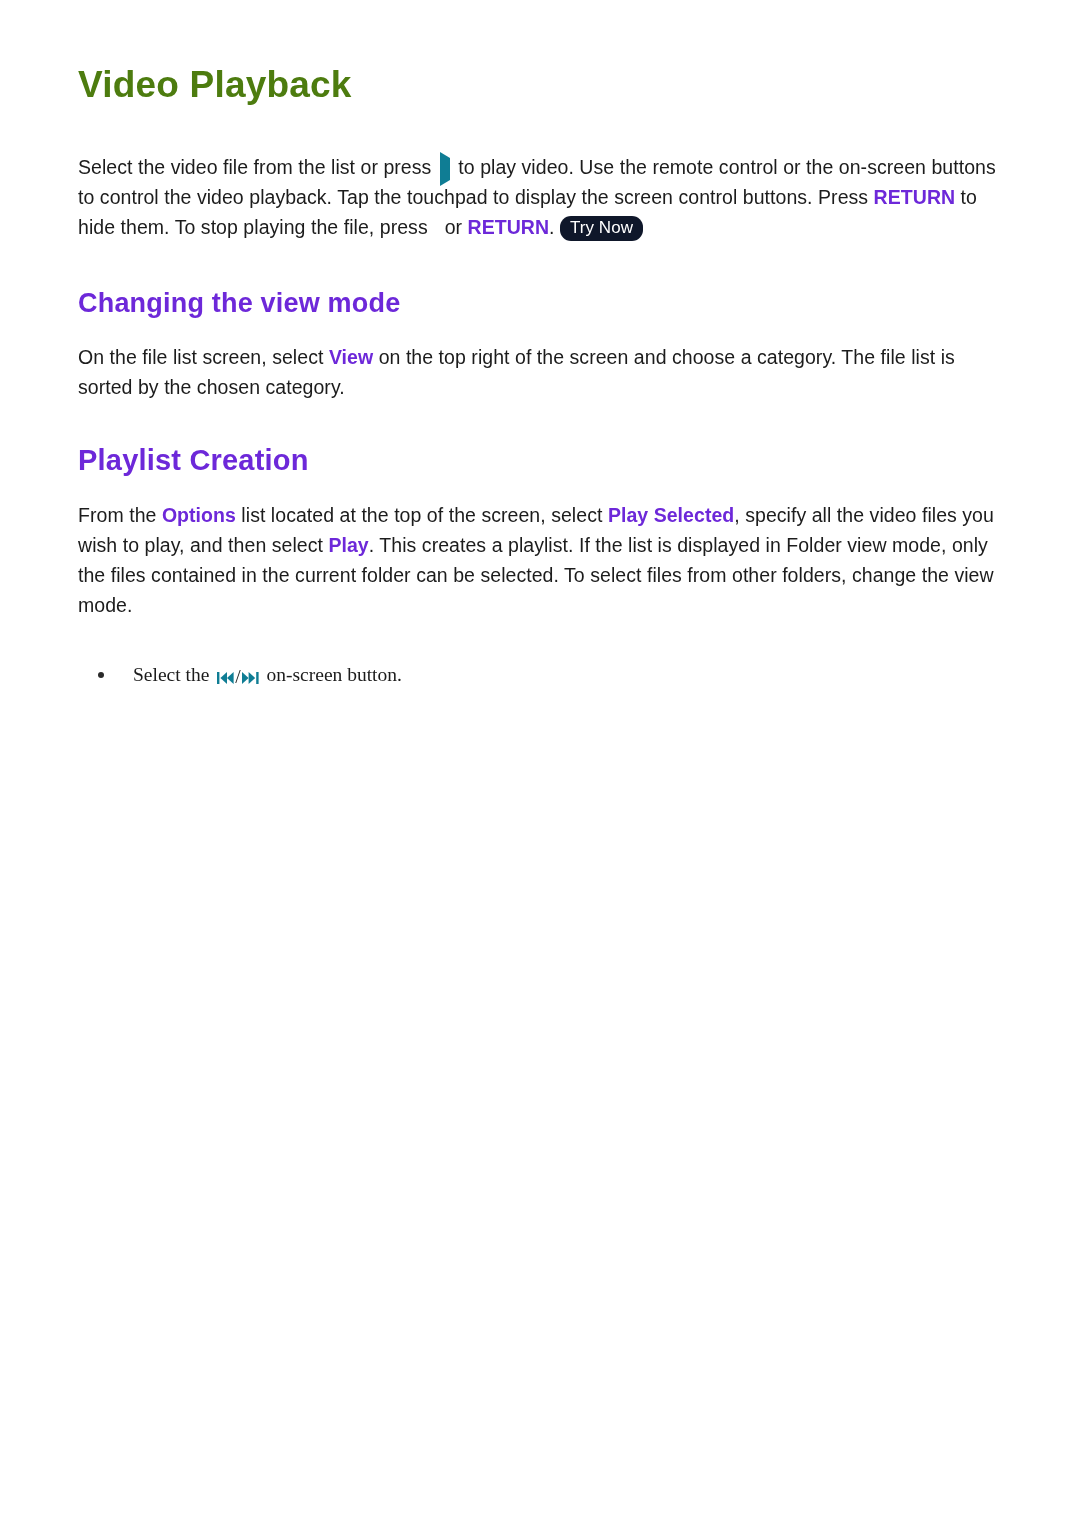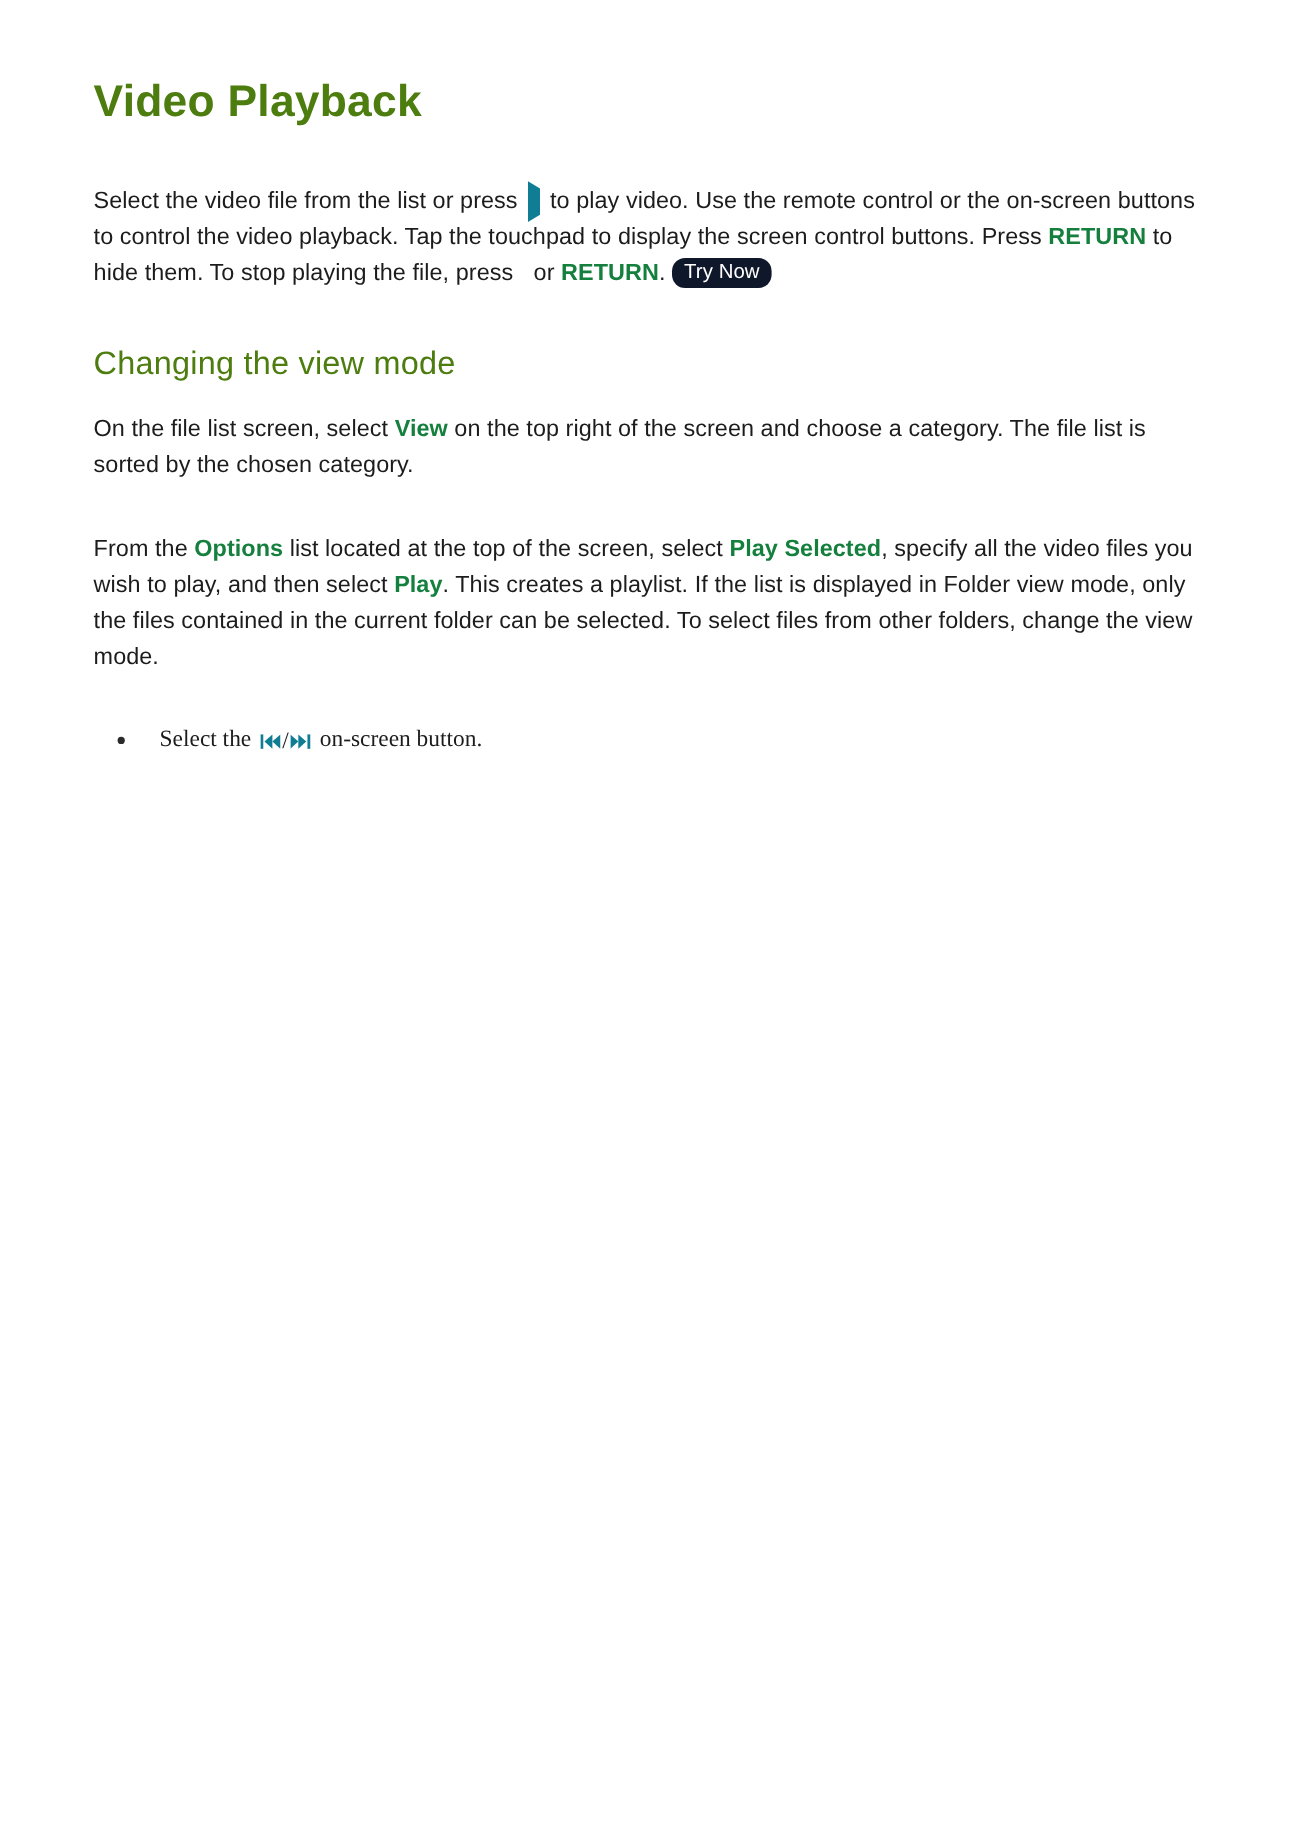--- a/index.html
+++ b/index.html
@@ -28,41 +28,41 @@
     font-size: 37px;
     line-height: 46px;
     font-weight: bold;
     color: #4d7c0f;
     margin: 0 0 44px 0;
     letter-spacing: 0.2px;
   }
   h2.section-title {
     font-size: 27px;
     line-height: 34px;
-    font-weight: normal;
-    color: #4d7c0f;
+    font-weight: bold;
+    color: #6d28d9;
     margin: 0 0 22px 0;
     letter-spacing: 0.2px;
   }
   h2.section-title.big {
     font-size: 29px;
     line-height: 36px;
   }
 
   
   p.body {
     font-size: 19.5px;
     line-height: 30px;
     color: #1c1c1c;
     margin: 0 0 40px 0;
     letter-spacing: 0.05px;
   }
   p.body.tight { margin-bottom: 44px; }
 
-  .kw { color: #15803d; font-weight: bold; }
+  .kw { color: #6d28d9; font-weight: bold; }
 
   
   .try-now {
     display: inline-block;
     background: #0f172a;
     color: #ffffff;
     font-size: 17px;
     line-height: 22px;
     font-weight: normal;
     border-radius: 11px;
@@ -154,20 +154,21 @@
 <div class="page">
 
   <h1 class="page-title">Video Playback</h1>
 
   <p class="body tight"><span>Select the video file from the list or press </span><span class="icon-inline"><span class="play-tri"></span></span><span> to play video. Use the remote control or the on-screen buttons to control the video playback. Tap the touchpad to display the screen control buttons. Press </span><span class="kw">RETURN</span><span> to hide them. To stop playing the file, press </span><span class="icon-inline"><span class="stop-sq"></span></span><span> or </span><span class="kw">RETURN</span><span>. </span><span class="try-now">Try Now</span></p>
 
   <h2 class="section-title">Changing the view mode</h2>
 
   <p class="body"><span>On the file list screen, select </span><span class="kw">View</span><span> on the top right of the screen and choose a category. The file list is sorted by the chosen category.</span></p>
 
+  <h2 class="section-title big">Playlist Creation</h2>
 
   <p class="body"><span>From the </span><span class="kw">Options</span><span> list located at the top of the screen, select </span><span class="kw">Play Selected</span><span>, specify all the video files you wish to play, and then select </span><span class="kw">Play</span><span>. This creates a playlist. If the list is displayed in Folder view mode, only the files contained in the current folder can be selected. To select files from other folders, change the view mode.</span></p>
 
 
   <ul class="bullets">
 
     <li>
       <span class="dot"></span><span>Select the </span><span class="skip-group"><span class="icon-inline"><svg width="17" height="14" viewBox="0 0 17 14">
               <rect x="0" y="1" width="2.4" height="12" fill="#0f7d94"></rect>
               <polygon points="10,1 10,13 3.4,7" fill="#0f7d94"></polygon>

